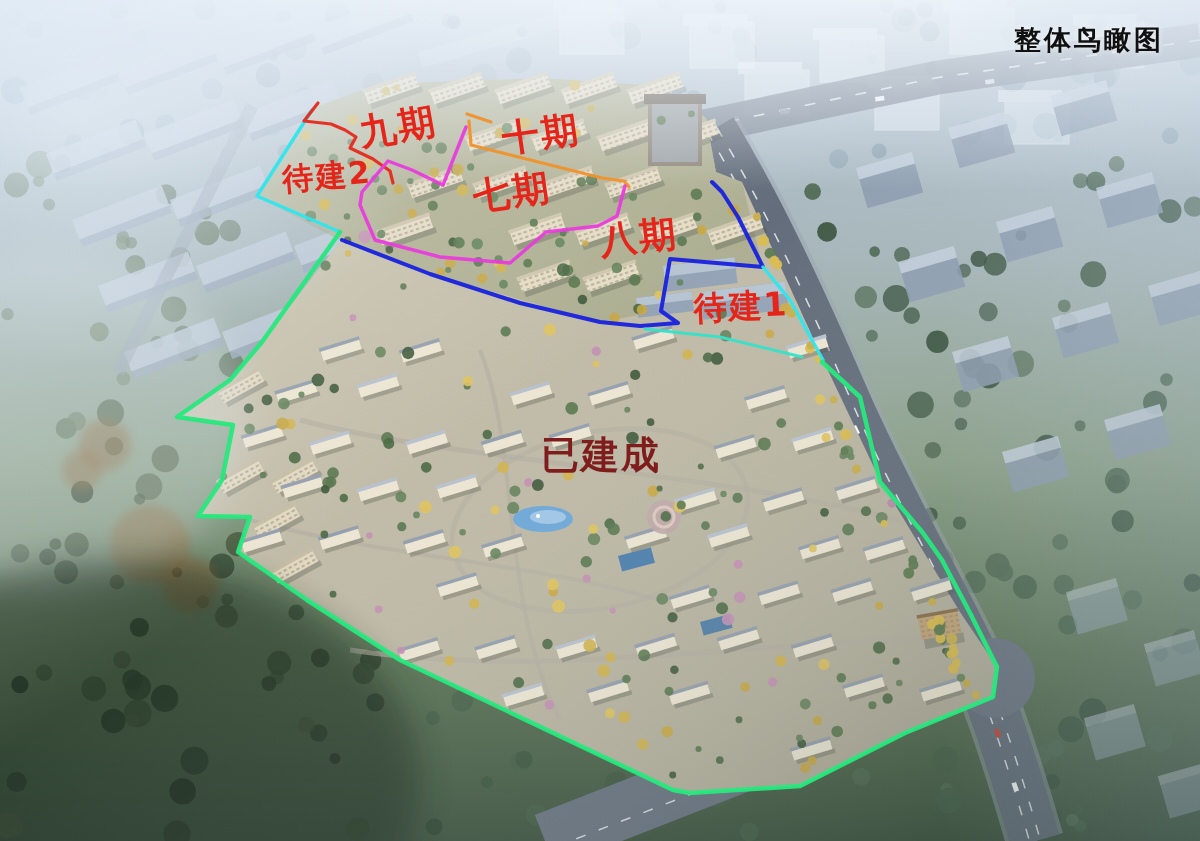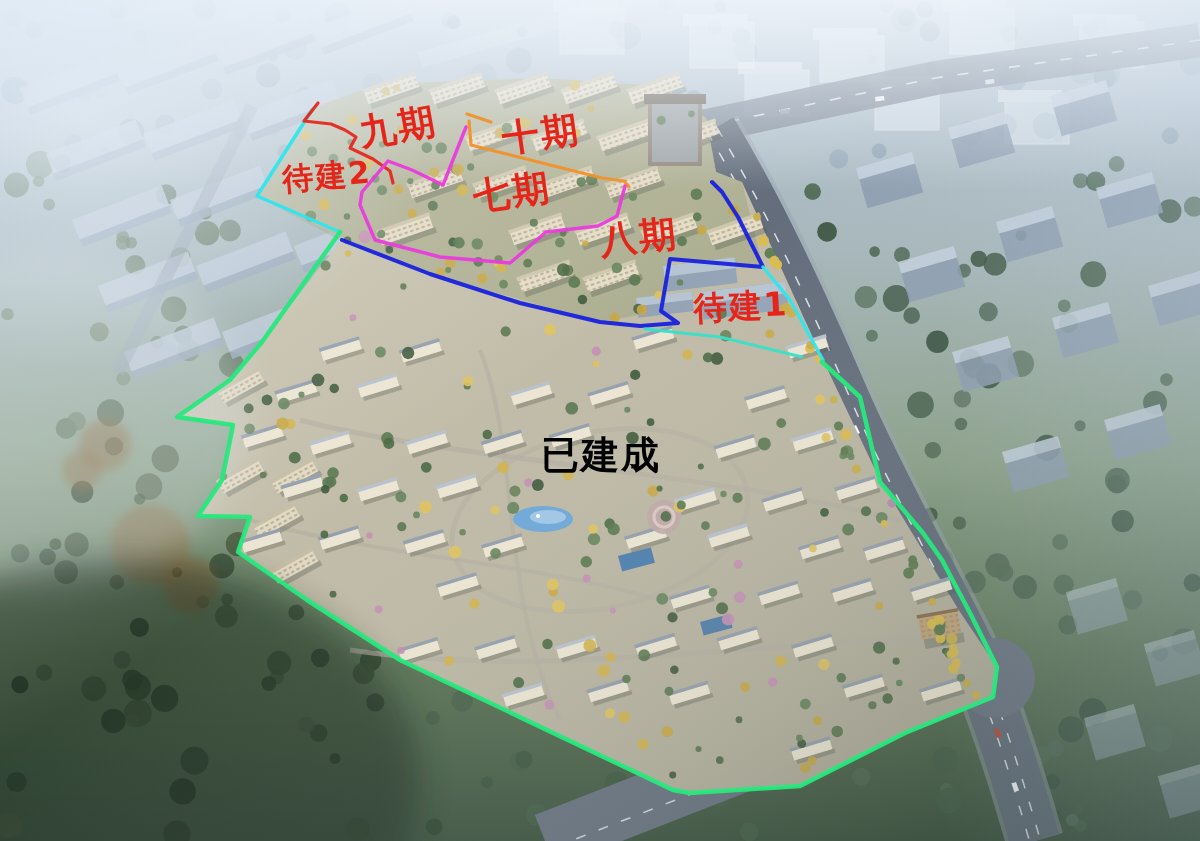--- a/index.html
+++ b/index.html
@@ -1162,16 +1162,17 @@
       <polyline points="340,232 262,342 230,380 177,417 233,425 222,480 198,516 250,517 238,552 307,600 400,660 673,790 690,793 800,786 905,733 993,697 997,667 970,613 942,560 923,533 880,482 860,397 822,362" fill="none" stroke="#27e87d" stroke-width="4.5" stroke-linejoin="round" stroke-linecap="round" opacity="0.95"></polyline>
     </svg>
 
   <div id="labels">
       <div class="label" style="left: 398px; top: 127px; font-size: 37px; color: rgb(229, 37, 25); transform: translate(-50%, -50%) rotate(-10deg);">九期</div>
       <div class="label" style="left: 541px; top: 134px; font-size: 37px; color: rgb(229, 37, 25); transform: translate(-50%, -50%) rotate(-8deg);">十期</div>
       <div class="label" style="left: 327px; top: 176px; font-size: 31px; color: rgb(229, 37, 25); transform: translate(-50%, -50%) rotate(-5deg);">待建2</div>
       <div class="label" style="left: 512px; top: 192px; font-size: 37px; color: rgb(229, 37, 25); transform: translate(-50%, -50%) rotate(-8deg);">七期</div>
       <div class="label" style="left: 639px; top: 237px; font-size: 37px; color: rgb(229, 37, 25); transform: translate(-50%, -50%) rotate(-6deg);">八期</div>
       <div class="label" style="left: 741px; top: 306px; font-size: 33px; color: rgb(229, 37, 25); transform: translate(-50%, -50%) rotate(-3deg);">待建1</div>
-      <div class="label" style="left: 601px; top: 455px; font-size: 38px; color: #000000; transform: translate(-50%, -50%) rotate(0deg);">已建成</div>
+      <div class="label" style="left: 601px; top: 455px; font-size: 38px; color: #7f1d1d; transform: translate(-50%, -50%) rotate(0deg);">已建成</div>
     </div>
 
+  <div class="title">整体鸟瞰图</div>
 </div>
 
 </body></html>

